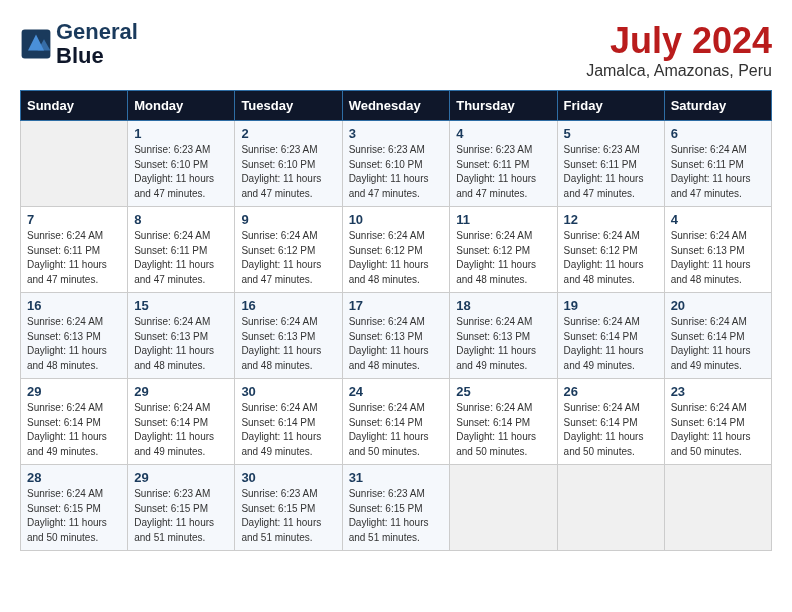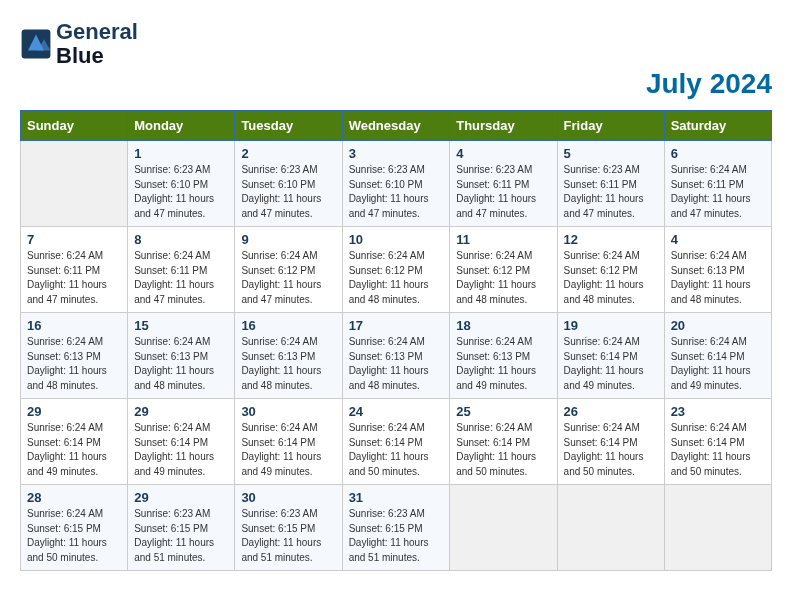--- a/index.html
+++ b/index.html
@@ -31,36 +31,35 @@
     }
     .logo-icon {
       width: 32px;
       height: 32px;
       margin-right: 4px;
     }
     .title-block {
       text-align: right;
     }
     .month-title {
-      font-size: 28px;
-      color: #0369a1;
-      font-weight: bold;
-      margin-top: 48px;
+      font-size: 36px;
+      color: #b91c1c;
+      font-weight: bold;
     }
     .location-title {
       font-size: 16px;
       color: #333;
     }
     table {
       width: 100%;
       border-collapse: collapse;
       font-size: 11px;
     }
     thead tr th {
-      background-color: #4d7c0f;
+      background-color: #0f172a;
       color: #fff;
       padding: 7px 6px;
       text-align: left;
       font-size: 13px;
       font-weight: bold;
       border: 1px solid #2e6da4;
     }
     tbody tr td {
       border: 1px solid #ccc;
       padding: 5px 6px;
@@ -100,20 +99,21 @@
       <polygon points="10,28 20,8 30,28" fill="#4a90d9"></polygon>
       <polygon points="22,28 30,14 38,28" fill="#4a90d9" opacity="0.6"></polygon>
     </svg>
     <div class="logo-text">
       <div>General</div>
       <div><span>Blue</span></div>
     </div>
   </div>
   <div class="title-block">
     <div class="month-title">July 2024</div>
+    <div class="location-title">Jamalca, Amazonas, Peru</div>
   </div>
 </div>
 
 <table>
   <thead>
     <tr>
     <th>Sunday</th>
         <th>Monday</th>
         <th>Tuesday</th>
         <th>Wednesday</th>

